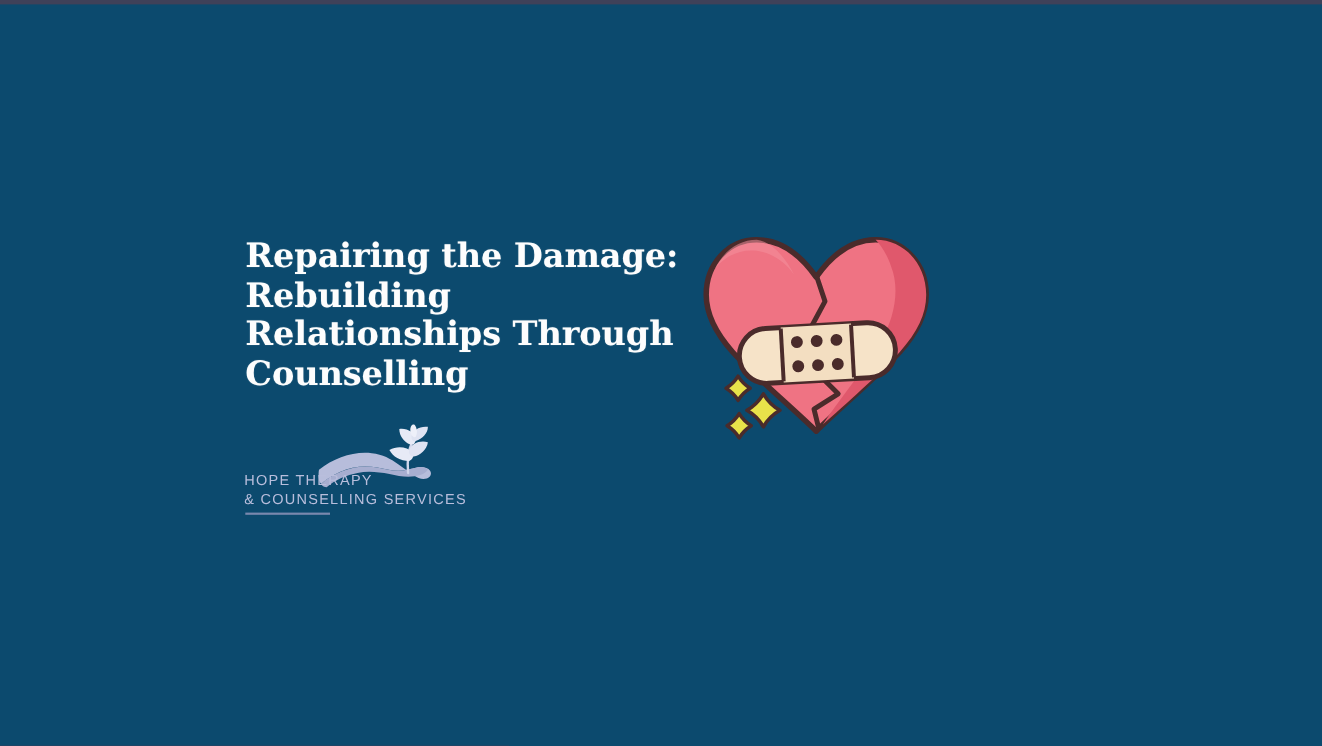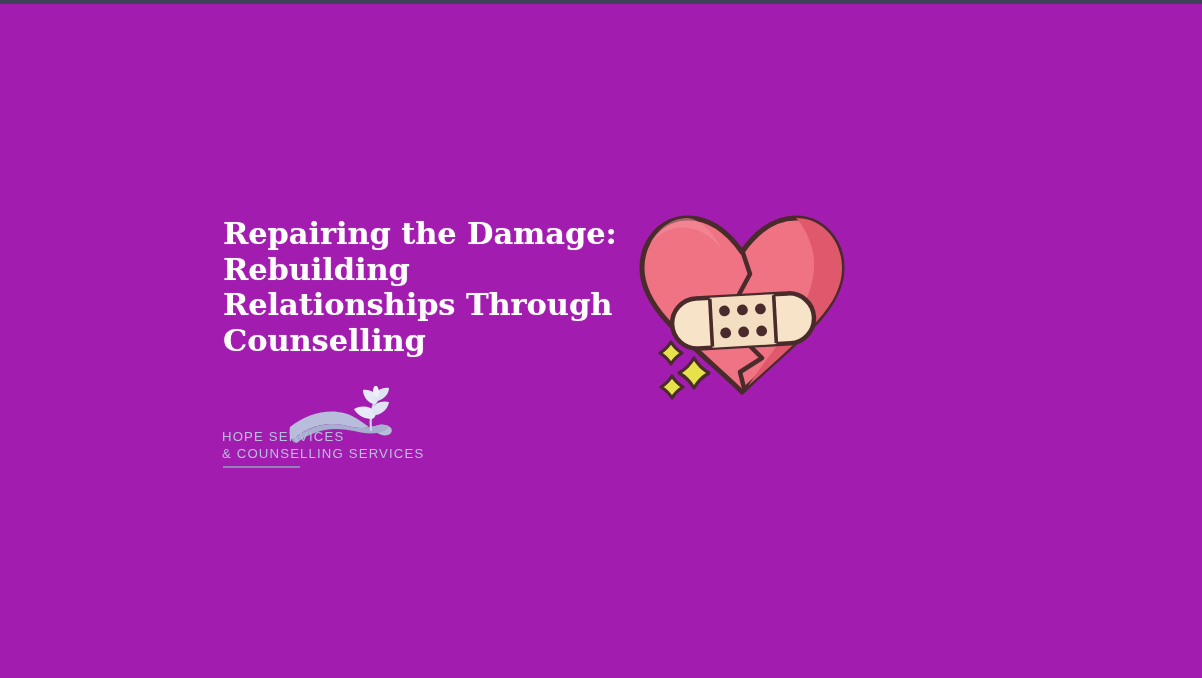--- a/index.html
+++ b/index.html
@@ -8,21 +8,21 @@
     background: #3e405c;
   }
   body {
     font-family: "Liberation Sans", sans-serif;
   }
 
   #slide {
     position: relative;
     width: 1202px;
     height: 678px;
-    background: #a21caf;
+    background: #0c4a6e;
     overflow: hidden;
   }
 
   
   #top-edge-band {
     position: absolute;
     left: 0;
     top: 0;
     width: 1202px;
     height: 4px;
@@ -124,21 +124,21 @@
 
         <path d="M85 18 C79 16 75 10 75 4 C82 3 89 7 90 13 C90 16 88 19 85 18 Z" fill="#e7eaf6"></path>
 
         <path d="M90 15 C96 13 101 8 101 2 C94 1 87 5 86 11 C86 14 88 16 90 15 Z" fill="#dfe3f2"></path>
 
         <path d="M86 9 C84 5 85 1 88 -1 C91 2 92 7 90 11 C89 12 87 11 86 9 Z" fill="#eef0f9"></path>
       </svg>
     </div>
 
     <div id="logo-wordmark">
-      <span class="logo-line">HOPE SERVICES</span>
+      <span class="logo-line">HOPE THERAPY</span>
       <span class="logo-line">&amp; COUNSELLING SERVICES</span>
     </div>
 
     <div id="logo-rule"></div>
   </div>
 
   <div id="heart-illustration">
     <svg viewBox="0 0 232 212" aria-hidden="true">
 
       <g>

